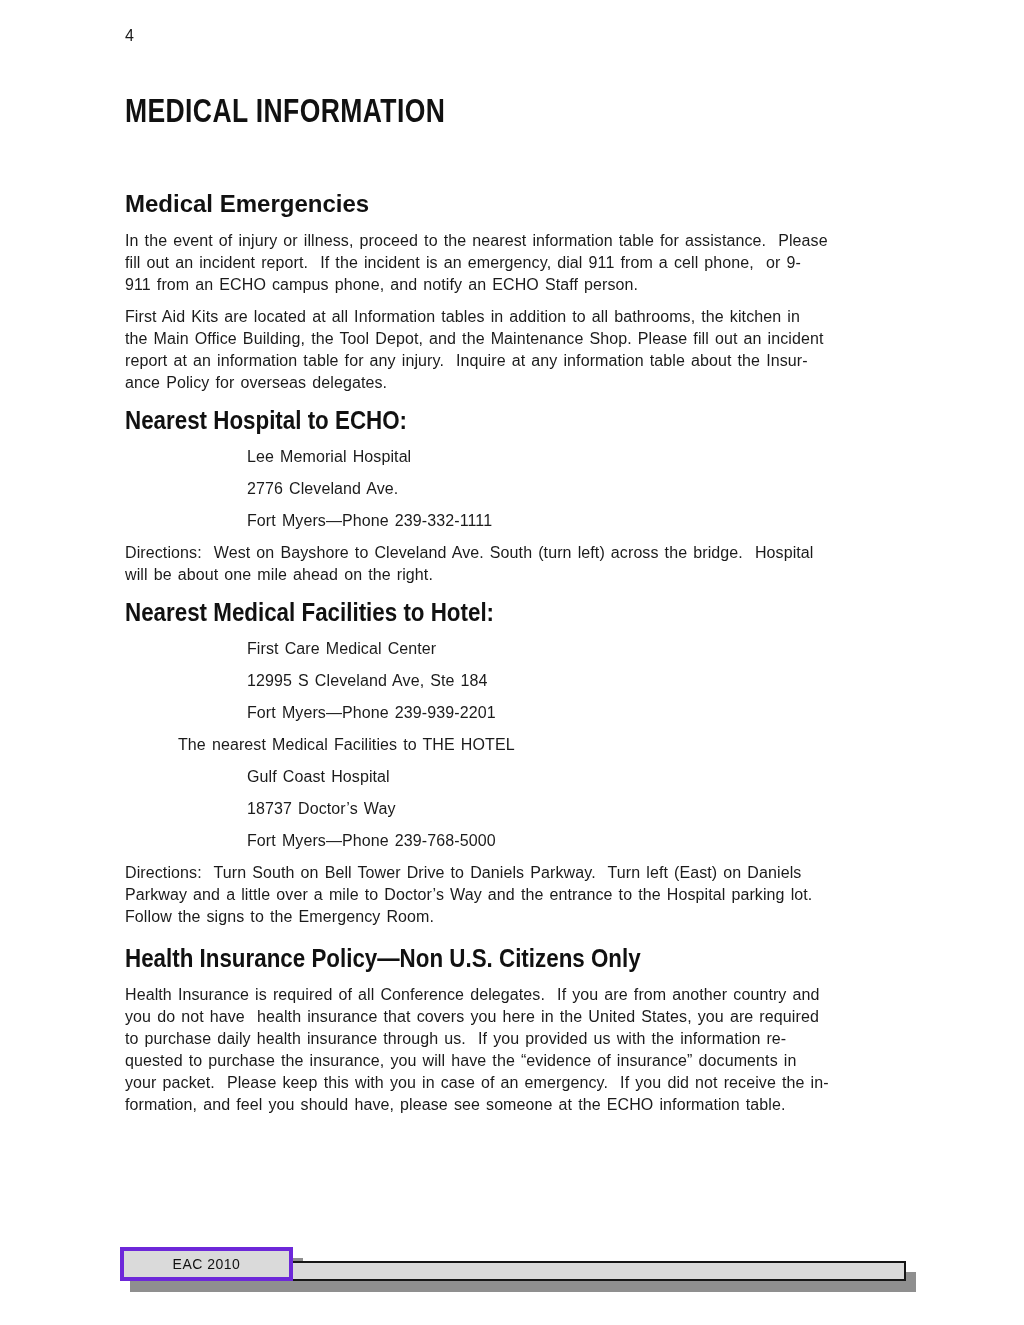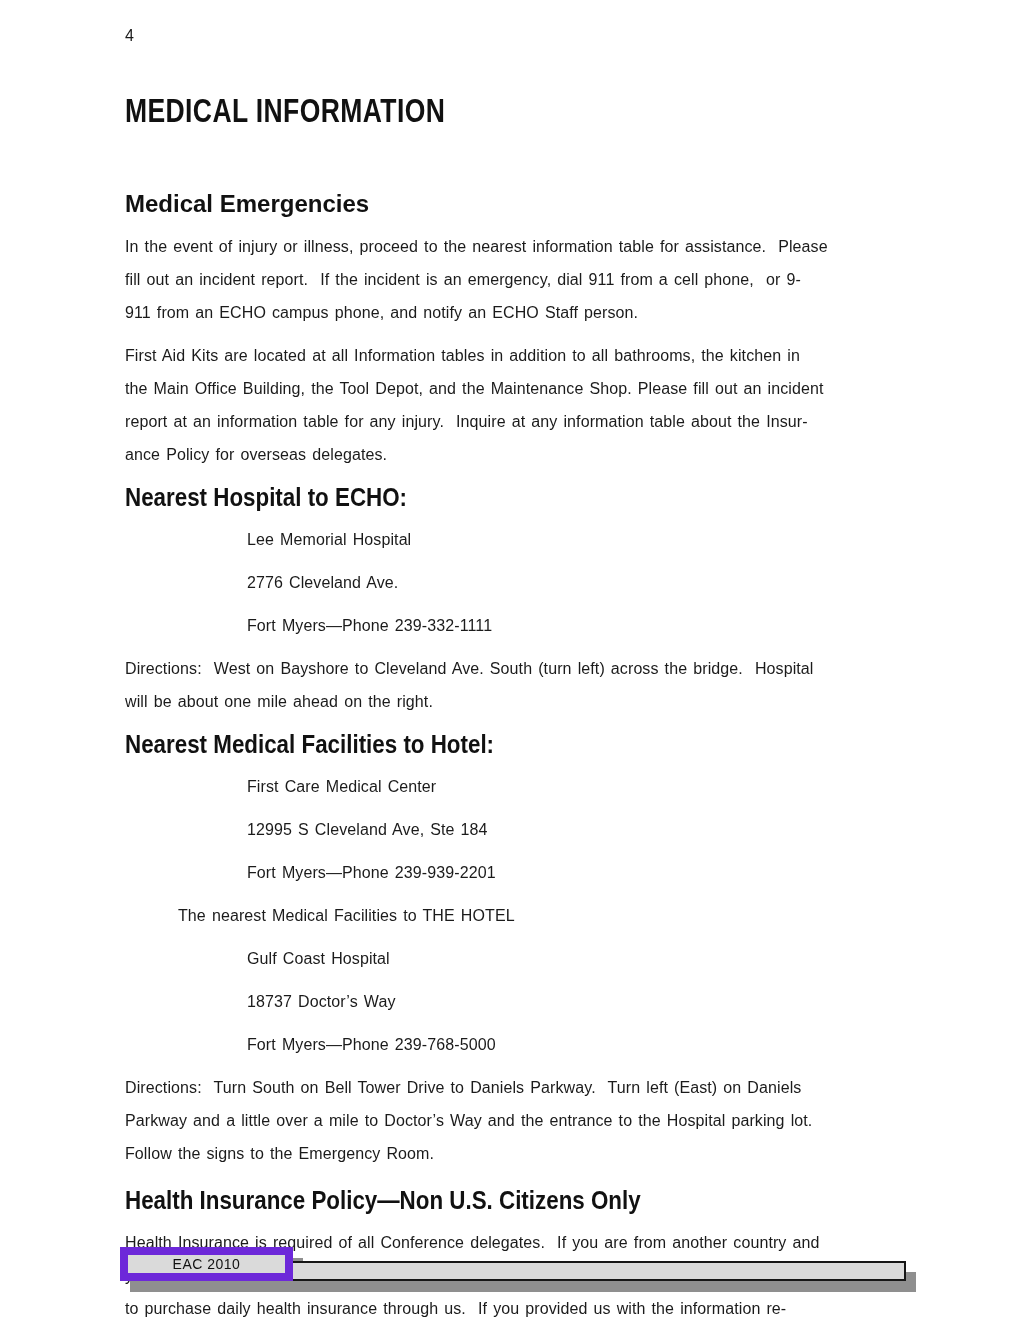--- a/index.html
+++ b/index.html
@@ -18,37 +18,37 @@
   .h2-small {
     font-size:24px; line-height:24px; font-weight:bold; margin:62px 0 14px;
     white-space:pre; color:#111;
   }
   .h2-large {
     font-size:26px; line-height:32px; font-weight:bold; margin:4px 0 10px;
     transform:scaleX(0.86); transform-origin:left center; white-space:pre; color:#111;
   }
   .h2-health { margin-top:14px; }
   .para {
-    font-size:16px; line-height:33px; margin:0 0 10px;
+    font-size:16px; line-height:22px; margin:0 0 10px;
     white-space:pre; word-spacing:1.5px; letter-spacing:0.1px;
   }
   .indent-first { text-indent:53px; }
   .indent-1 { padding-left:53px; }
   .indent-2 { padding-left:122px; }
   
   .footer { position:absolute; left:120px; top:1247px; width:800px; height:48px; }
   .footer-shadow-tab { position:absolute; left:10px; top:11px; width:173px; height:34px; background:#8f8f8f; }
   .footer-shadow-bar { position:absolute; left:10px; top:25px; width:786px; height:20px; background:#8f8f8f; }
   .footer-bar {
     position:absolute; left:0; top:14px; width:786px; height:20px;
     background:#dadada; border:2px solid #161616; box-sizing:border-box;
   }
   .footer-tab {
     position:absolute; left:0; top:0; width:173px; height:34px;
-    background:#dadada; border:8px solid #6d28d9; box-sizing:border-box;
+    background:#dadada; border:4px solid #6d28d9; box-sizing:border-box;
     display:flex; align-items:center; justify-content:center;
     font-size:14px; letter-spacing:0.5px; color:#111;
   }
 </style>
 </head>
 <body>
 
 <div class="page">
   <div class="content">
 

